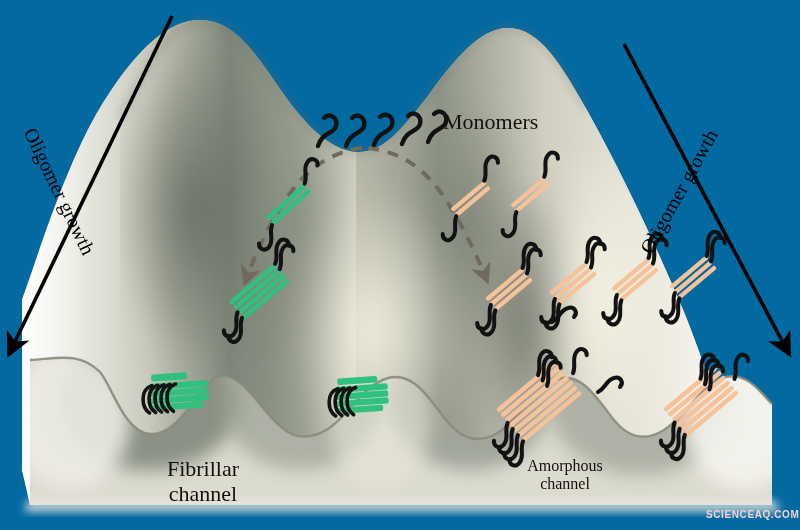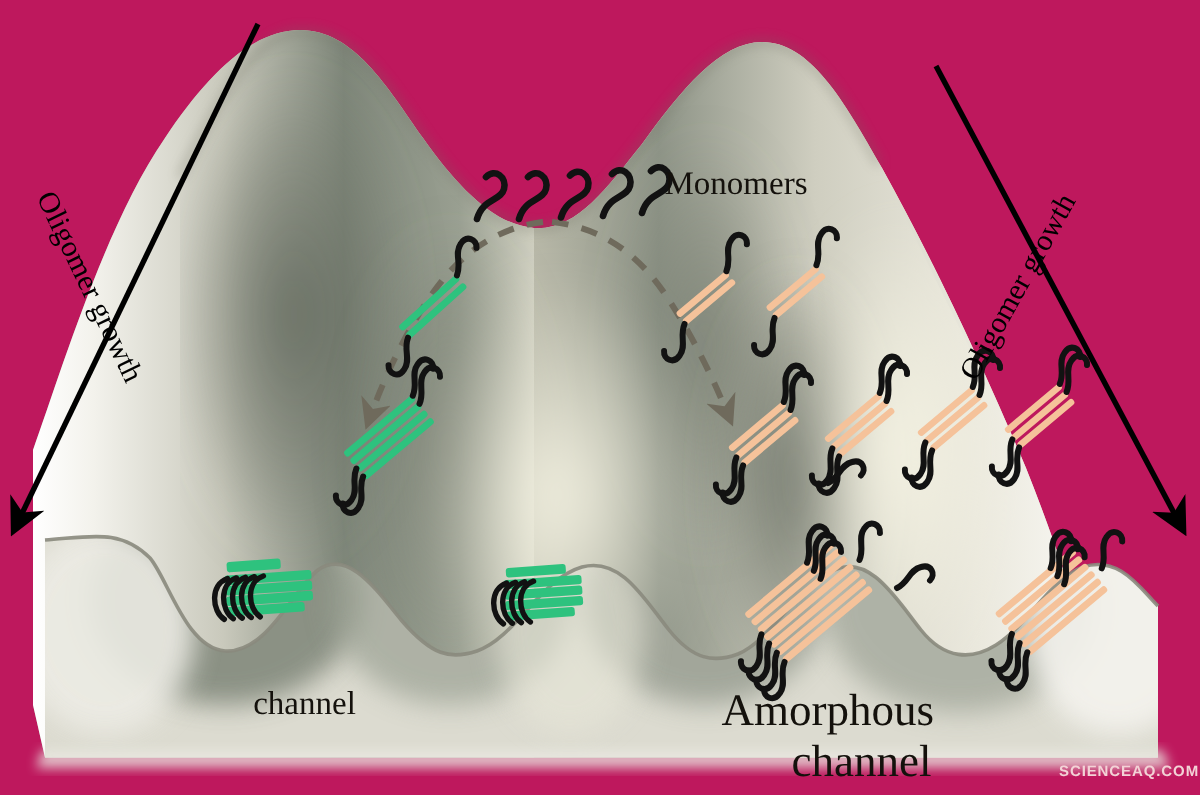--- a/index.html
+++ b/index.html
@@ -1,24 +1,24 @@
 <!DOCTYPE html>
 <html><head>
 <meta charset="utf-8">
 <style>
   html,body{margin:0;padding:0;background:#ffffff;}
   body{width:800px;height:530px;overflow:hidden;
        font-family:"Liberation Serif", serif;}
-  #stage{position:relative;width:800px;height:530px;background:#be185d;}
+  #stage{position:relative;width:800px;height:530px;background:#0369a1;}
   #scene{position:absolute;inset:0;}
   .lbl{position:absolute;color:#14110c;font-family:"Liberation Serif",serif;
        white-space:nowrap;line-height:1.12;}
   #monomers-label{left:443px;top:110px;font-size:22px;}
   #fibrillar-label{left:143px;top:457px;font-size:22px;text-align:center;width:120px;}
-  #amorphous-label{left:481px;top:457px;font-size:30px;text-align:right;width:140px;}
+  #amorphous-label{left:495px;top:457px;font-size:16px;text-align:center;width:140px;}
   .axis-label{position:absolute;font-size:20px;color:#000;
               font-family:"Liberation Serif",serif;white-space:nowrap;}
   #left-axis-label{left:-10px;top:180px;transform:rotate(64.3deg);transform-origin:50% 50%;}
   #right-axis-label{left:610px;top:180px;transform:rotate(-61deg);transform-origin:50% 50%;}
   #watermark{position:absolute;left:706px;top:509px;font-size:10px;
              letter-spacing:.6px;color:#f3d2d6;
              font-family:"Liberation Sans",sans-serif;font-weight:bold;}
 </style>
 </head>
 <body>
@@ -383,20 +383,21 @@
 
     <g>
       <line x1="172" y1="16" x2="10" y2="352" stroke="#000" stroke-width="3.6" marker-end="url(#arrowHeadBlack)"></line>
       <line x1="624" y1="44" x2="788" y2="352" stroke="#000" stroke-width="3.6" marker-end="url(#arrowHeadBlack)"></line>
     </g>
   </svg>
 
   <div class="lbl" id="monomers-label">Monomers</div>
 
   <div class="lbl" id="fibrillar-label">
+    <div>Fibrillar</div>
     <div>channel</div>
   </div>
 
   <div class="lbl" id="amorphous-label">
     <div>Amorphous</div>
     <div>channel</div>
   </div>
 
   <div class="axis-label" id="left-axis-label">Oligomer growth</div>
 

